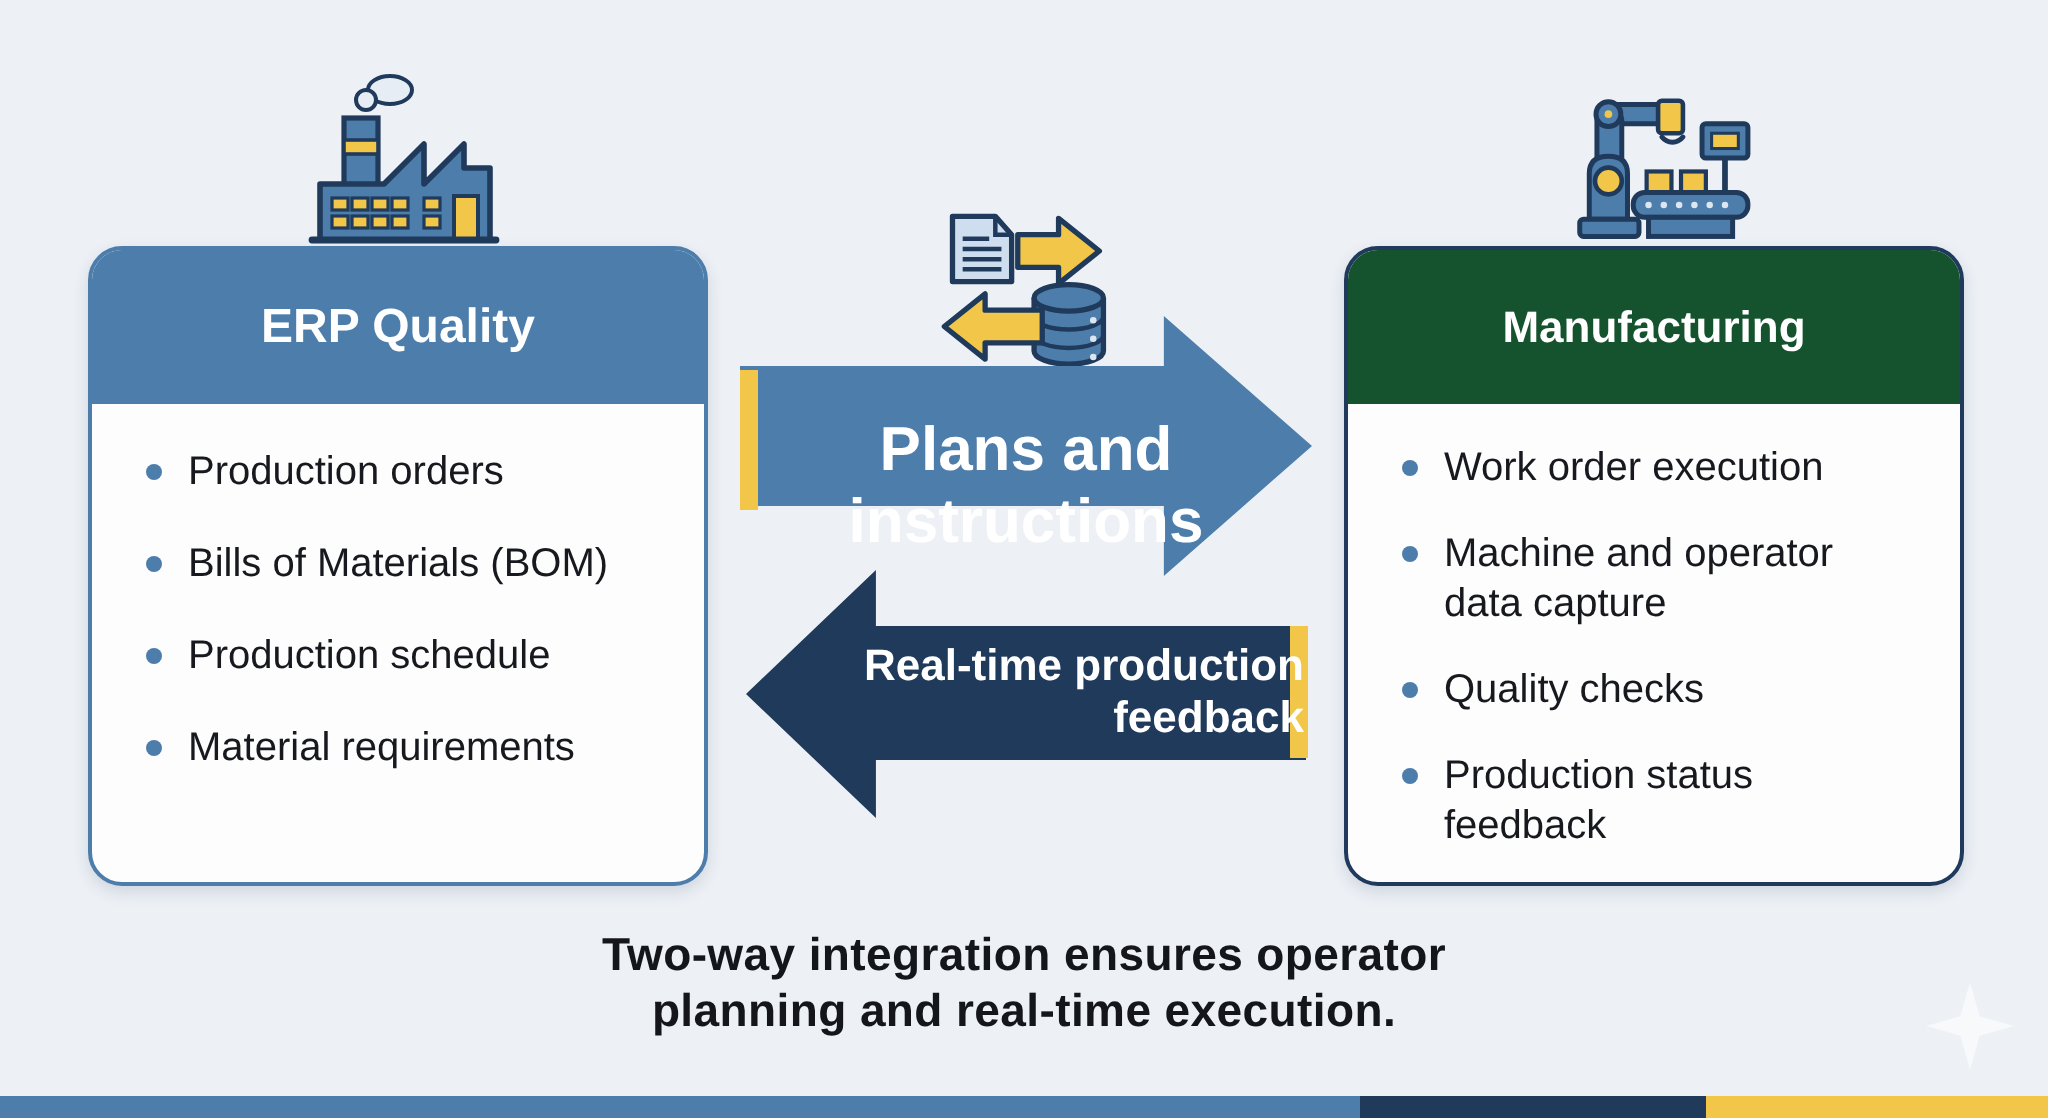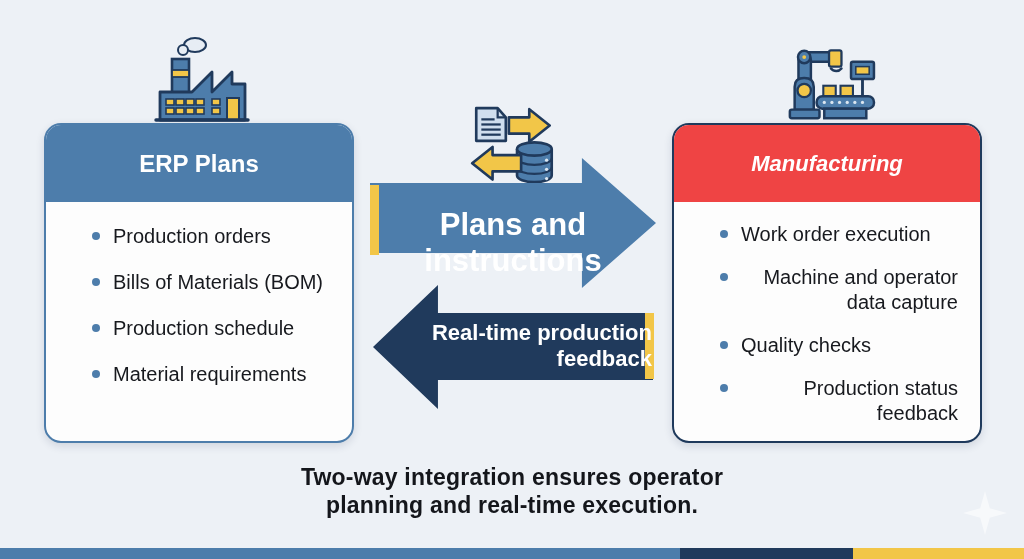--- a/index.html
+++ b/index.html
@@ -17,22 +17,22 @@
     box-shadow:0 3px 8px rgba(25,45,80,.14);
   }
   .card.erp  { left:44px;  border:2px solid #4d7dab; }
   .card.mes  { left:672px; border:2px solid #1f3a5c; }
   .card-header {
     height:77px; display:flex; flex-direction:column;
     align-items:center; justify-content:center;
     color:#ffffff; font-weight:700; text-align:center;
   }
   .card.erp .card-header { background:#4d7dab; font-size:24px; }
-  .card.mes .card-header { background:#ef4444; font-size:22px; line-height:1.18;font-style:italic; }
-  .card-body { padding:22px 22px 0 44px;text-align:right; }
+  .card.mes .card-header { background:#14532d; font-size:22px; line-height:1.18; }
+  .card-body { padding:22px 22px 0 25px; }
   .card.mes .card-body { padding-top:20px; }
   ul.bullets { list-style:none; }
   ul.bullets li {
     display:flex; align-items:flex-start;
     font-size:20px; color:#17191e; line-height:1.25;
   }
   .card.erp ul.bullets li { margin-bottom:21px; }
   .card.mes ul.bullets li { margin-bottom:18px; }
   .dot {
     flex:0 0 8px; width:8px; height:8px; border-radius:50%;
@@ -165,21 +165,21 @@
         <circle cx="81" cy="59" r="1.6" fill="#dbe6f0"></circle>
         <circle cx="81" cy="68" r="1.6" fill="#dbe6f0"></circle>
         <circle cx="81" cy="77" r="1.6" fill="#dbe6f0"></circle>
       </g>
       <polygon points="8,62 28,46 28,54 56,54 56,70 28,70 28,78" fill="#f2c648" stroke="#203a5c" stroke-width="2.6" stroke-linejoin="round"></polygon>
     </svg>
   </div>
 
   <div class="card erp">
     <div class="card-header">
-      <span>ERP Plans</span>
+      <span>ERP Quality</span>
     </div>
     <div class="card-body">
       <ul class="bullets">
         <li>
             <span class="dot"></span>
             <span>Production orders</span>
           </li>
         <li>
             <span class="dot"></span>
             <span>Bills of Materials (BOM)</span>

